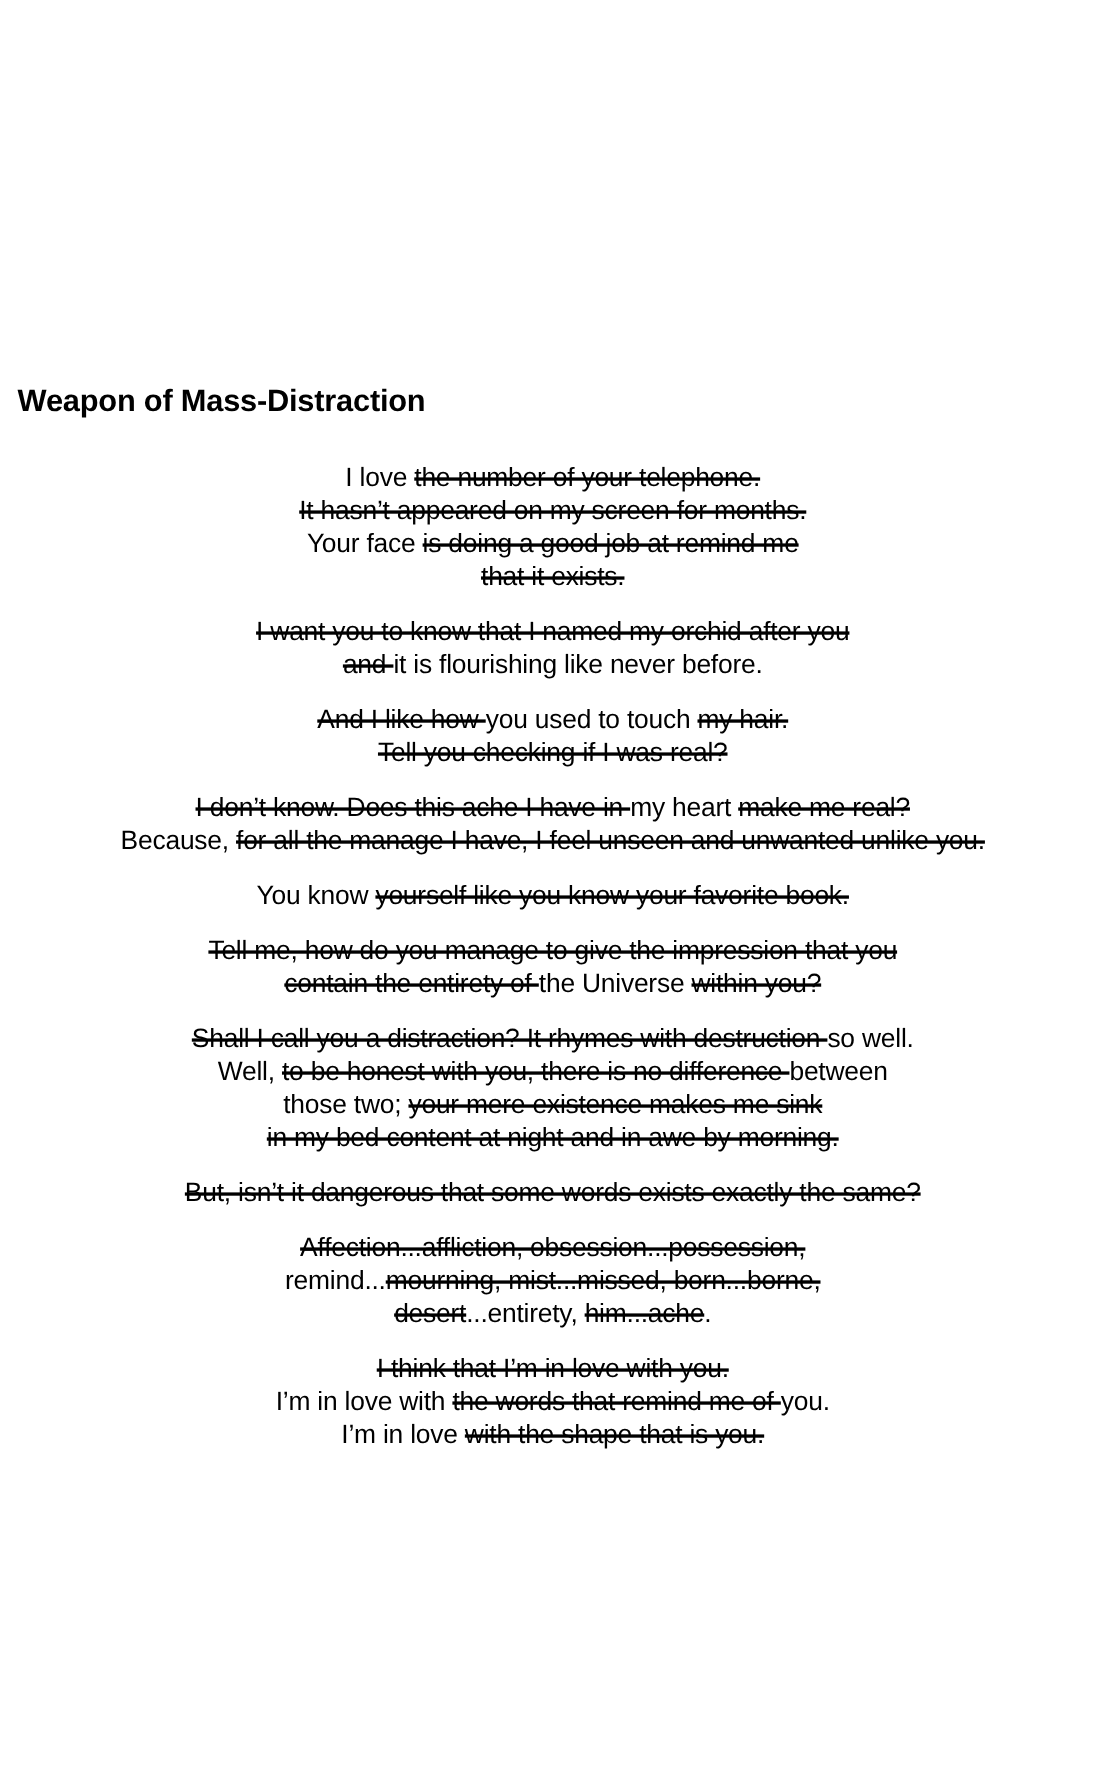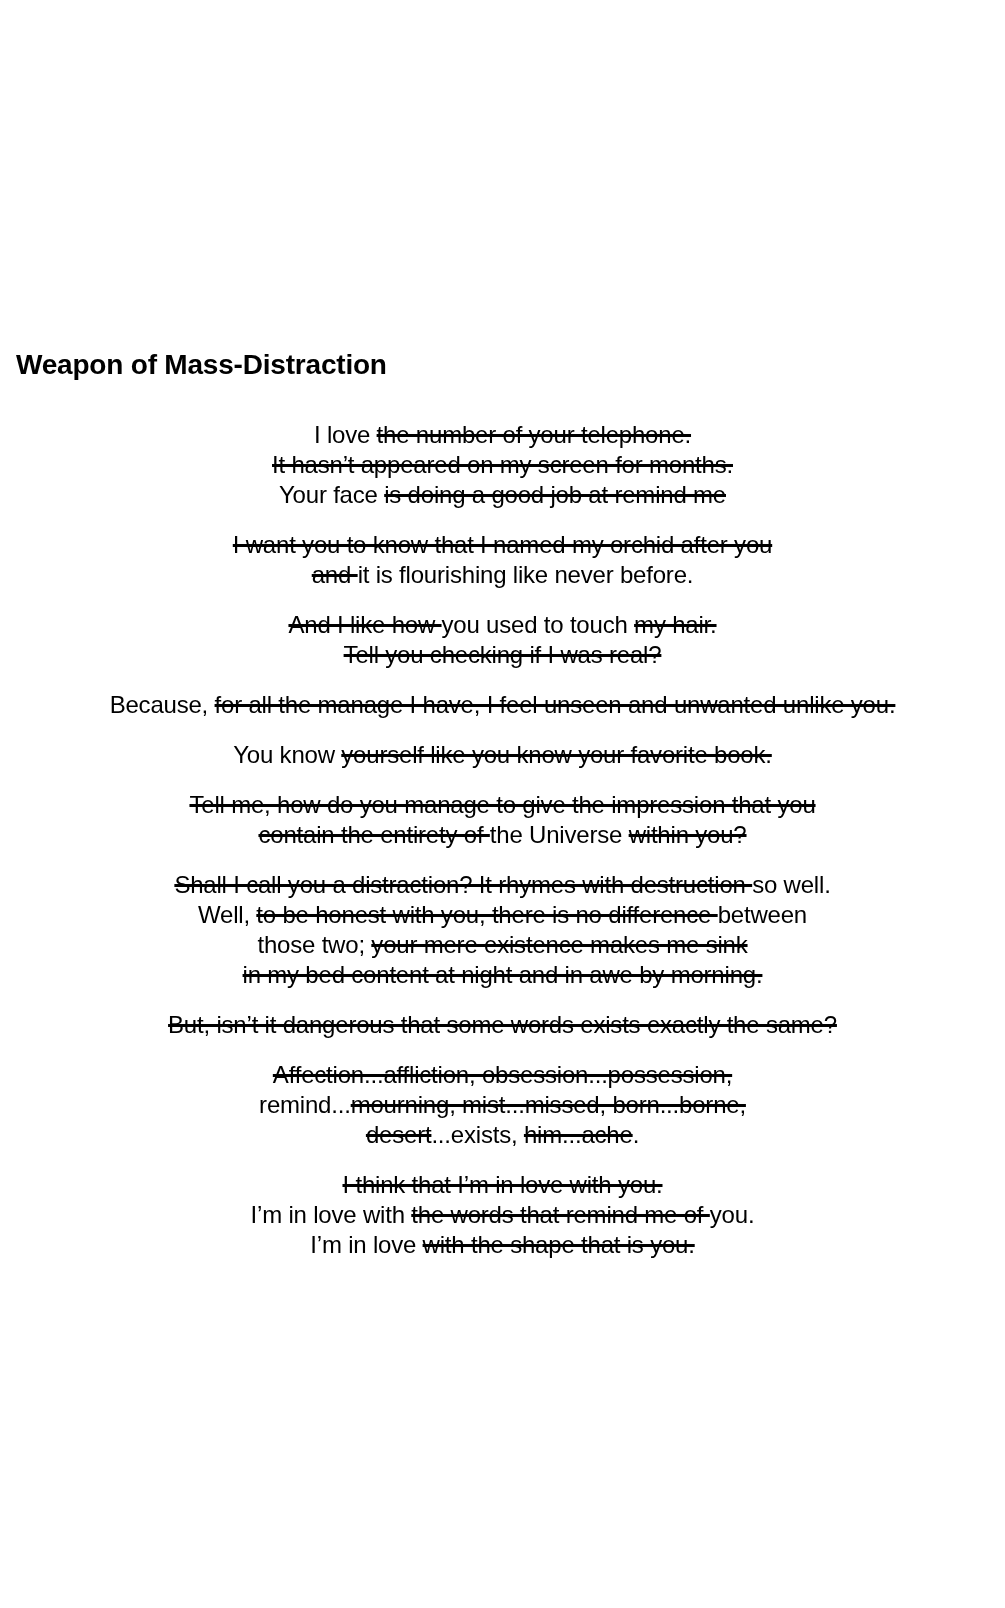--- a/index.html
+++ b/index.html
@@ -59,30 +59,32 @@
 
 <div class="page">
 
   <h1 class="poem-title">Weapon of Mass-Distraction</h1>
 
   <div class="poem-body">
       <div class="stanza">
         <div class="line"><span class="plain">I love </span><span class="strike">the number of your telephone.</span></div>
         <div class="line"><span class="strike">It hasn’t appeared on my screen for months.</span></div>
         <div class="line"><span class="plain">Your face </span><span class="strike">is doing a good job at remind me</span></div>
+        <div class="line"><span class="strike">that it exists.</span></div>
       </div>
       <div class="stanza">
         <div class="line"><span class="strike">I want you to know that I named my orchid after you</span></div>
         <div class="line"><span class="strike">and </span><span class="plain">it is flourishing like never before.</span></div>
       </div>
       <div class="stanza">
         <div class="line"><span class="strike">And I like how </span><span class="plain">you used to touch </span><span class="strike">my hair.</span></div>
         <div class="line"><span class="strike">Tell you checking if I was real?</span></div>
       </div>
       <div class="stanza">
+        <div class="line"><span class="strike">I don’t know. Does this ache I have in </span><span class="plain">my heart </span><span class="strike">make me real?</span></div>
         <div class="line"><span class="plain">Because, </span><span class="strike">for all the manage I have, I feel unseen and unwanted unlike you.</span></div>
       </div>
       <div class="stanza">
         <div class="line"><span class="plain">You know </span><span class="strike">yourself like you know your favorite book.</span></div>
       </div>
       <div class="stanza">
         <div class="line"><span class="strike">Tell me, how do you manage to give the impression that you</span></div>
         <div class="line"><span class="strike">contain the entirety of </span><span class="plain">the Universe </span><span class="strike">within you?</span></div>
       </div>
       <div class="stanza">
@@ -90,21 +92,21 @@
         <div class="line"><span class="plain">Well, </span><span class="strike">to be honest with you, there is no difference </span><span class="plain">between</span></div>
         <div class="line"><span class="plain">those two; </span><span class="strike">your mere existence makes me sink</span></div>
         <div class="line"><span class="strike">in my bed content at night and in awe by morning.</span></div>
       </div>
       <div class="stanza">
         <div class="line"><span class="strike">But, isn’t it dangerous that some words exists exactly the same?</span></div>
       </div>
       <div class="stanza">
         <div class="line"><span class="strike">Affection...affliction, obsession...possession,</span></div>
         <div class="line"><span class="plain">remind...</span><span class="strike">mourning, mist...missed, born...borne,</span></div>
-        <div class="line"><span class="strike">desert</span><span class="plain">...exists, </span><span class="strike">him...ache</span><span class="plain">.</span></div>
+        <div class="line"><span class="strike">desert</span><span class="plain">...entirety, </span><span class="strike">him...ache</span><span class="plain">.</span></div>
       </div>
       <div class="stanza">
         <div class="line"><span class="strike">I think that I’m in love with you.</span></div>
         <div class="line"><span class="plain">I’m in love with </span><span class="strike">the words that remind me of </span><span class="plain">you.</span></div>
         <div class="line"><span class="plain">I’m in love </span><span class="strike">with the shape that is you.</span></div>
       </div>
     </div>
 
 </div>
 

